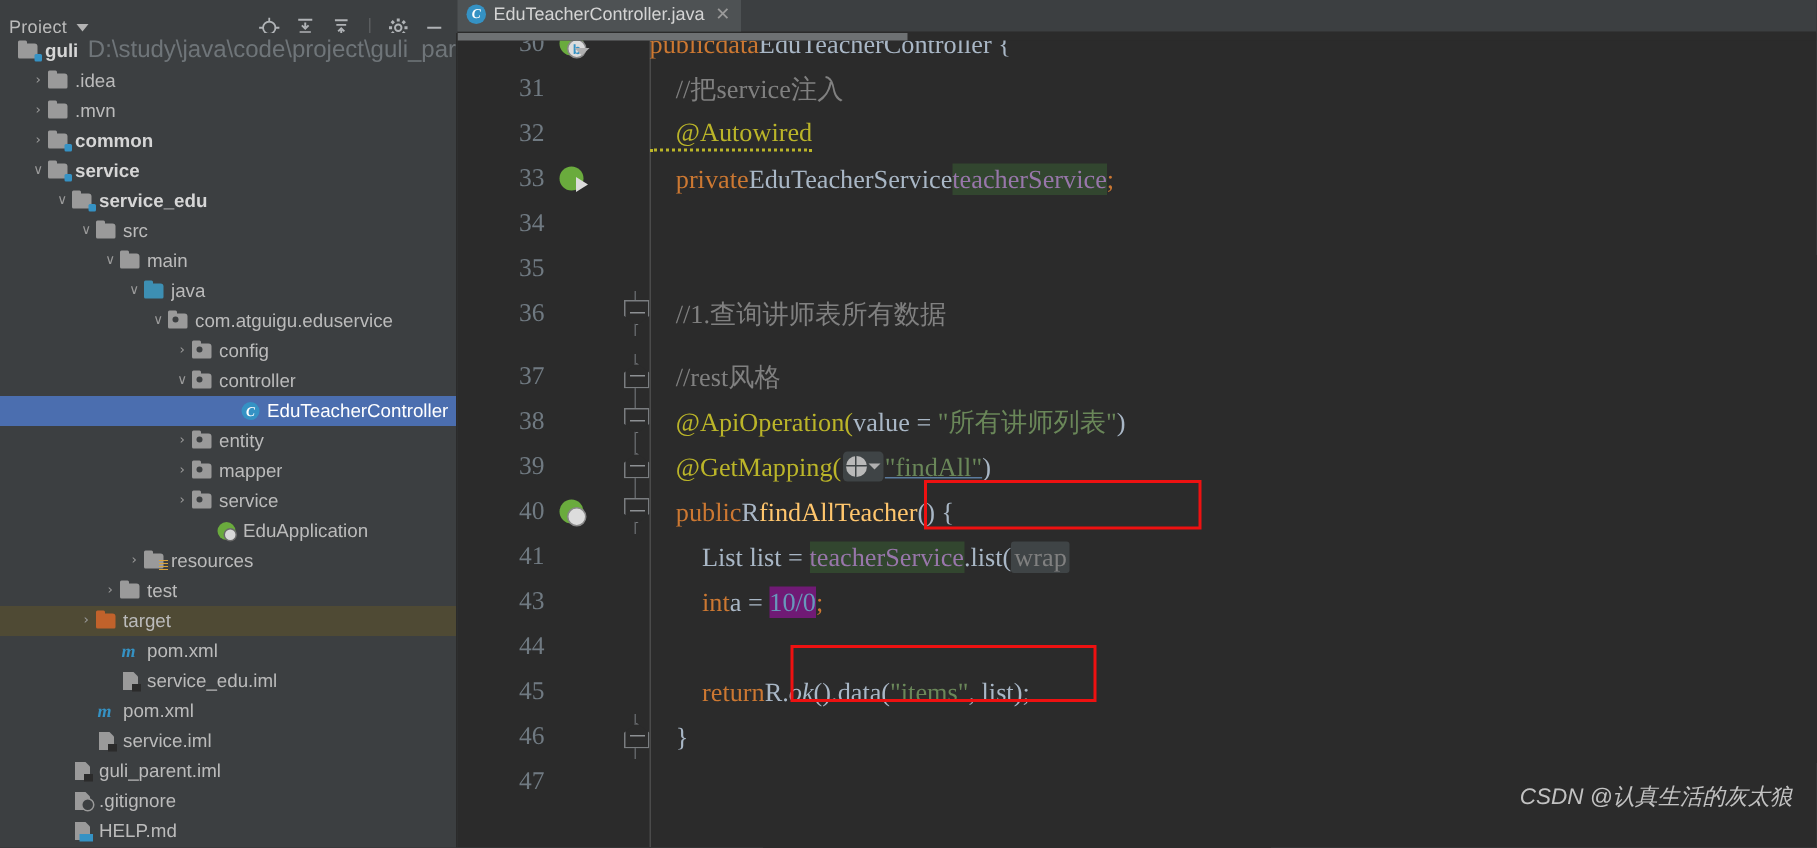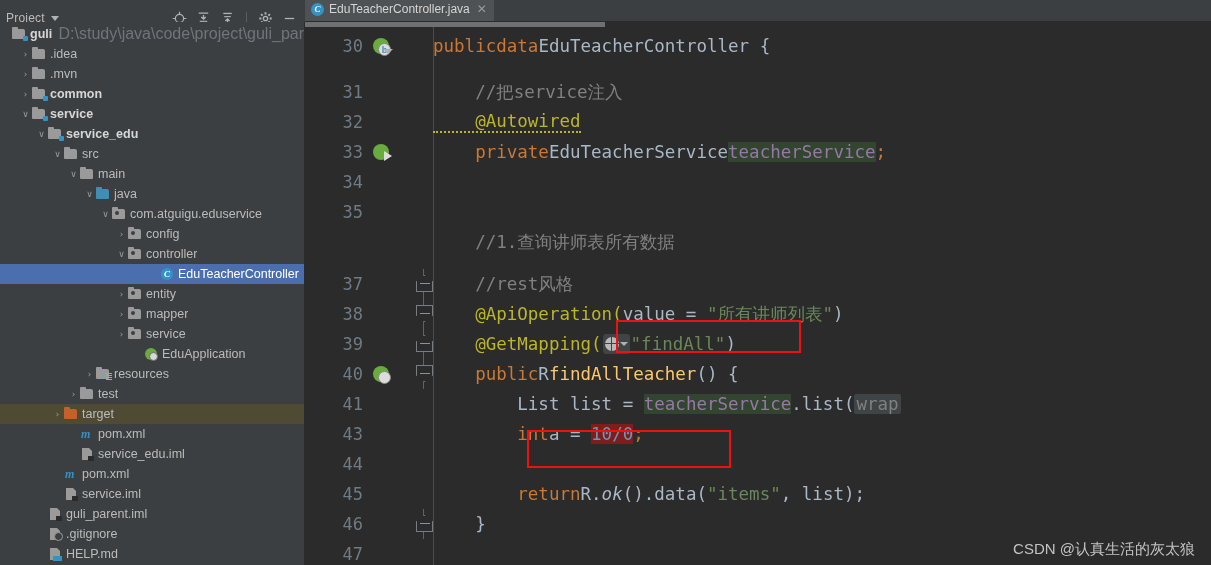--- a/index.html
+++ b/index.html
@@ -139,21 +139,21 @@
   
   .editor {
     flex:1; background:#2b2b2b; position:relative; overflow:hidden;
     font-family:"DejaVu Sans Mono","Liberation Mono", monospace;
   }
   .hscroll {
     position:absolute; left:0; top:0; height:5px; width:100%; background:#2b2b2b; z-index:6;
   }
   .hscroll i { position:absolute; left:0; top:0; height:5px; width:300px; background:#6e7173; display:block; }
 
-  .code-area { position:absolute; inset:0; padding-top:17px; }
+  .code-area { position:absolute; inset:0; padding-top:0px;font-family:Liberation Serif, serif; }
   .line {
     position:relative; height:30px; display:flex; align-items:center;
     font-size:17.5px; color:#a9b7c6; white-space:pre;
   }
   .gutter {
     position:absolute; left:0; top:0; width:128px; height:100%;
     display:flex; align-items:center;
   }
   .lnum {
     position:absolute; left:22px; width:36px; text-align:right;
@@ -177,21 +177,21 @@
 
   
   .kw      { color:#cc7832; }
   .txt     { color:#a9b7c6; }
   .cmt     { color:#808080; }
   .ann     { color:#bbb529; }
   .str     { color:#6a8759; }
   .fld     { color:#9876aa; background:#32462f; }
   .mth     { color:#ffc66d; }
   .num     { color:#6897bb; }
-  .err-hl  { background:#7f1d1d; }
+  .err-hl  { background:#701a75; }
   .ital    { font-style:italic; }
   .wavy    { border-bottom:2px dotted #bbb529; padding-bottom:0px; }
   .ulink   { text-decoration:underline; text-decoration-color:#5b7b9e; }
 
   .hint-chip{
     display:inline-flex; align-items:center; gap:1px;
     background:#3f4446; border-radius:3px; padding:0 2px; margin:0 1px;
     vertical-align:middle; height:20px;
   }
   .globe{
@@ -237,23 +237,23 @@
   .gico-caret{
     position:absolute; left:12px; top:14px;
     width:0;height:0;border-left:5px solid transparent;border-right:5px solid transparent;
     border-top:5px solid #b0b0b0;
   }
 
   
   .redbox{ position:absolute; border:2px solid #ee1111; pointer-events:none; z-index:5; }
 
   .watermark{
-    position:absolute; right:16px; bottom:6px;
+    position:absolute; right:16px; bottom:24px;
     color:#cfcfcf; font-size:15px; font-family:"Liberation Sans", sans-serif;
-    z-index:5; opacity:.92;
+    z-index:5; opacity:.92;font-style:italic;
   }
 </style>
 </head>
 <body>
 
 <div class="app">
 
   <div class="top-row">
 
     <div class="proj-toolbar">
@@ -537,26 +537,26 @@
         </div>
     </div>
 
     <div class="editor">
       <div class="hscroll">
           <i></i>
         </div>
       <div class="sep-v"></div>
       <div class="code-area" id="code-area">
           <div class="line" style="margin-top: -8px;"><div class="gutter"><span class="lnum">30</span><span class="gmark"><span class="gico-spring gico-bean"></span><span class="gico-caret"></span></span></div><div class="ctext"><span class="kw">public</span> <span class="kw">data</span> <span class="txt">EduTeacherController {</span></div></div>
-          <div class="line" style="margin-top: 16px;"><div class="gutter"><span class="lnum">31</span></div><div class="ctext"><span class="cmt">    //把service注入</span></div></div>
+          <div class="line" style="margin-top: 0px;"><div class="gutter"><span class="lnum">31</span></div><div class="ctext"><span class="cmt">    //把service注入</span></div></div>
           <div class="line" style="margin-top: 0px;"><div class="gutter"><span class="lnum">32</span></div><div class="ctext"><span class="ann wavy">    @Autowired</span></div></div>
           <div class="line" style="margin-top: 0px;"><div class="gutter"><span class="lnum">33</span><span class="gmark"><span class="gico-arrow"></span></span></div><div class="ctext"><span class="kw">    private</span> <span class="txt">EduTeacherService</span> <span class="fld">teacherService</span><span class="kw">;</span></div></div>
           <div class="line" style="margin-top: 0px;"><div class="gutter"><span class="lnum">34</span></div><div class="ctext"></div></div>
           <div class="line" style="margin-top: 0px;"><div class="gutter"><span class="lnum">35</span></div><div class="ctext"></div></div>
-          <div class="line" style="margin-top: 0px;"><div class="ctext"><span class="cmt">    //1.查询讲师表所有数据</span></div></div>
+          <div class="line" style="margin-top: 0px;"><div class="gutter"><span class="lnum">36</span><span class="fold"><span class="fold-line"></span><span class="fold-box arrow-dn"><i></i></span></span></div><div class="ctext"><span class="cmt">    //1.查询讲师表所有数据</span></div></div>
           <div class="line" style="margin-top: 12px;"><div class="gutter"><span class="lnum">37</span><span class="fold"><span class="fold-line"></span><span class="fold-box arrow-up"><i></i></span></span></div><div class="ctext"><span class="cmt">    //rest风格</span></div></div>
           <div class="line" style="margin-top: 0px;"><div class="gutter"><span class="lnum">38</span><span class="fold"><span class="fold-line"></span><span class="fold-box arrow-dn"><i></i></span></span></div><div class="ctext"><span class="ann">    @ApiOperation(</span><span class="txt">value = </span><span class="str">"所有讲师列表"</span><span class="txt">)</span></div></div>
           <div class="line" style="margin-top: 0px;"><div class="gutter"><span class="lnum">39</span><span class="fold"><span class="fold-line"></span><span class="fold-box arrow-up"><i></i></span></span></div><div class="ctext"><span class="ann">    @GetMapping(</span><span class="hint-chip"><span class="globe"></span><span class="chip-caret"></span></span><span class="str ulink">"findAll"</span><span class="txt">)</span></div></div>
           <div class="line" style="margin-top: 0px;"><div class="gutter"><span class="lnum">40</span><span class="gmark"><span class="gico-spring"></span></span><span class="fold"><span class="fold-line"></span><span class="fold-box arrow-dn"><i></i></span></span></div><div class="ctext"><span class="kw">    public</span> <span class="txt">R</span> <span class="mth">findAllTeacher</span><span class="txt">() {</span></div></div>
           <div class="line" style="margin-top: 0px;"><div class="gutter"><span class="lnum">41</span></div><div class="ctext"><span class="txt">        List<eduteacher> list = </eduteacher></span><span class="fld">teacherService</span><span class="txt">.list(</span><span class="param-hint">wrap</span></div></div>
           <div class="line" style="margin-top: 0px;"><div class="gutter"><span class="lnum">43</span></div><div class="ctext"><span class="kw">        int</span> <span class="txt">a = </span><span class="num err-hl">10/0</span><span class="kw">;</span></div></div>
           <div class="line" style="margin-top: 0px;"><div class="gutter"><span class="lnum">44</span></div><div class="ctext"></div></div>
           <div class="line" style="margin-top: 0px;"><div class="gutter"><span class="lnum">45</span></div><div class="ctext"><span class="kw">        return</span> <span class="txt">R.</span><span class="txt ital">ok</span><span class="txt">().data(</span><span class="str">"items"</span><span class="txt">, list);</span></div></div>
           <div class="line" style="margin-top: 0px;"><div class="gutter"><span class="lnum">46</span><span class="fold"><span class="fold-line"></span><span class="fold-box arrow-up"><i></i></span></span></div><div class="ctext"><span class="txt">    }</span></div></div>
           <div class="line" style="margin-top: 0px;"><div class="gutter"><span class="lnum">47</span></div><div class="ctext"></div></div>

